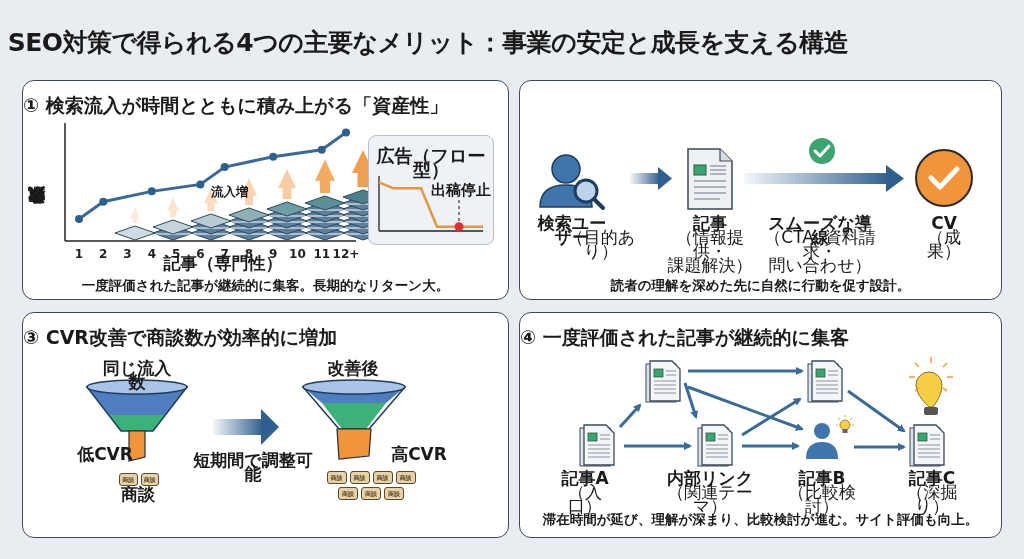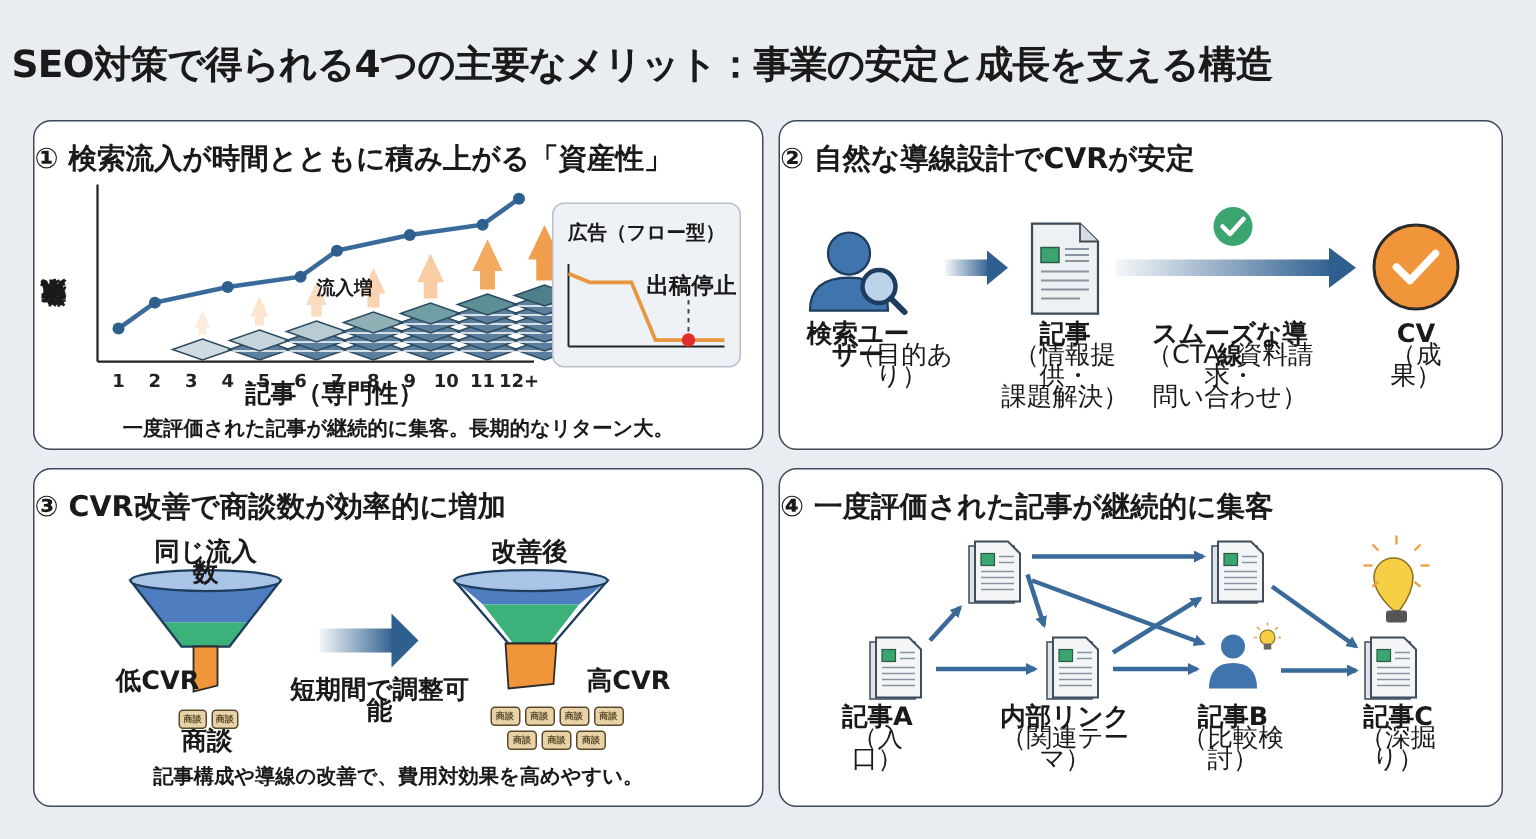--- a/index.html
+++ b/index.html
@@ -115,35 +115,34 @@
       <circle cx="177.36363636363637" cy="103.42857142857144" r="4" fill="#2f5f8f"></circle>
       <circle cx="201.63636363636363" cy="86.10714285714286" r="4" fill="#2f5f8f"></circle>
       <circle cx="250.1818181818182" cy="75.71428571428572" r="4" fill="#2f5f8f"></circle>
       <circle cx="298.72727272727275" cy="68.78571428571429" r="4" fill="#2f5f8f"></circle>
       <circle cx="323" cy="51.46428571428571" r="4" fill="#2f5f8f"></circle>
     </svg>
   <div class="lbl" style="left:188px;top:104px;font-size:12.5px;">流入増</div>
   <div class="lbl" style="left:140px;top:175px;width:120px;">記事（専門性）</div>
   <div class="lbl" style="left:6px;top:102px;width:30px;writing-mode:vertical-rl;transform:rotate(180deg);height:70px;">検索流入数</div>
   <div style="position:absolute;left:345px;top:54px;width:124px;height:108px;background:#eef1f5;border:1.5px solid #b7c1cc;border-radius:8px;">
-    <div class="lbl" style="left:0;right:0;top:13px;font-size:13px;">広告（フロー型）</div>
+    <div class="lbl" style="left:0;right:0;top:13px;font-size:18px;">広告（フロー型）</div>
     <div class="lbl small" style="left:62px;top:48px;">出稿停止</div>
     <svg id="adchart" width="124" height="108">
         <line x1="10" y1="40" x2="10" y2="95" stroke="#222" stroke-width="1.3"></line>
         <line x1="10" y1="95" x2="114" y2="95" stroke="#222" stroke-width="1.3"></line>
         <polyline points="10,46.333333333333336 24,52.16666666666667 52,52.16666666666667 68,90.66666666666667 90,90.66666666666667 114,90.66666666666667" fill="none" stroke="#e89640" stroke-width="2.5"></polyline>
         <line x1="90" y1="64" x2="90" y2="86.66666666666667" stroke="#444" stroke-width="1.3" stroke-dasharray="3,3"></line>
         <circle cx="90" cy="90.66666666666667" r="4.5" fill="#e0302e"></circle>
       </svg>
   </div>
   <div class="pfoot" style="top:196px;">一度評価された記事が継続的に集客。長期的なリターン大。</div>
 </div>
 
 <div class="panel" id="p2">
-  <div class="ptitle">② 自然な導線設計でCVRが安定</div>
   <svg width="483" height="220">
     <defs>
       <linearGradient id="g-arrow" x1="0" x2="1" y1="0" y2="0">
         <stop offset="0" stop-color="#2f5f8f" stop-opacity="0.05"></stop>
         <stop offset="1" stop-color="#2f5f8f" stop-opacity="1"></stop>
       </linearGradient>
     </defs>
 
     <g>
       <circle cx="46" cy="88" r="14" fill="#3f74ad" stroke="#1e3d5e" stroke-width="1.5"></circle>
@@ -186,20 +185,21 @@
   <div class="lbl" style="left:12px;top:135px;width:80px;">検索ユーザー</div>
   <div class="lbl" style="left:12px;top:149px;width:80px;font-weight:normal;margin-left:29px;">（目的あり）</div>
   <div class="lbl" style="left:150px;top:135px;width:80px;">記事</div>
   <div class="lbl" style="left:140px;top:149px;width:100px;font-weight:normal;">（情報提供・
 課題解決）</div>
   <div class="lbl" style="left:240px;top:135px;width:120px;">スムーズな導線</div>
   <div class="lbl" style="left:240px;top:149px;width:120px;font-weight:normal;">（CTA: 資料請求・
 問い合わせ）</div>
   <div class="lbl" style="left:394px;top:135px;width:60px;">CV</div>
   <div class="lbl" style="left:394px;top:149px;width:60px;font-weight:normal;">（成果）</div>
+  <div class="pfoot" style="top:196px;">読者の理解を深めた先に自然に行動を促す設計。</div>
 </div>
 
 <div class="panel" id="p3">
   <div class="ptitle">③ CVR改善で商談数が効率的に増加</div>
   <svg id="funnels" width="487" height="226">
     <defs>
       <linearGradient id="g-arrow3" x1="0" x2="1" y1="0" y2="0">
         <stop offset="0" stop-color="#2f5f8f" stop-opacity="0.05"></stop>
         <stop offset="1" stop-color="#2f5f8f" stop-opacity="1"></stop>
       </linearGradient>
@@ -238,21 +238,20 @@
     </div>
   <div id="chips-after" style="position: absolute; left: 300px; top: 158px; width: 96px; display: flex; flex-wrap: wrap; gap: 3px; justify-content: center;">
       <div style="width: 18px; height: 11px; border: 1.3px solid rgb(90, 74, 42); border-radius: 3px; background: rgb(232, 211, 168); font-size: 6px; line-height: 11px; text-align: center; color: rgb(90, 74, 42); font-weight: bold; box-sizing: content-box;">商談</div>
       <div style="width: 18px; height: 11px; border: 1.3px solid rgb(90, 74, 42); border-radius: 3px; background: rgb(232, 211, 168); font-size: 6px; line-height: 11px; text-align: center; color: rgb(90, 74, 42); font-weight: bold; box-sizing: content-box;">商談</div>
       <div style="width: 18px; height: 11px; border: 1.3px solid rgb(90, 74, 42); border-radius: 3px; background: rgb(232, 211, 168); font-size: 6px; line-height: 11px; text-align: center; color: rgb(90, 74, 42); font-weight: bold; box-sizing: content-box;">商談</div>
       <div style="width: 18px; height: 11px; border: 1.3px solid rgb(90, 74, 42); border-radius: 3px; background: rgb(232, 211, 168); font-size: 6px; line-height: 11px; text-align: center; color: rgb(90, 74, 42); font-weight: bold; box-sizing: content-box;">商談</div>
       <div style="width: 18px; height: 11px; border: 1.3px solid rgb(90, 74, 42); border-radius: 3px; background: rgb(232, 211, 168); font-size: 6px; line-height: 11px; text-align: center; color: rgb(90, 74, 42); font-weight: bold; box-sizing: content-box;">商談</div>
       <div style="width: 18px; height: 11px; border: 1.3px solid rgb(90, 74, 42); border-radius: 3px; background: rgb(232, 211, 168); font-size: 6px; line-height: 11px; text-align: center; color: rgb(90, 74, 42); font-weight: bold; box-sizing: content-box;">商談</div>
       <div style="width: 18px; height: 11px; border: 1.3px solid rgb(90, 74, 42); border-radius: 3px; background: rgb(232, 211, 168); font-size: 6px; line-height: 11px; text-align: center; color: rgb(90, 74, 42); font-weight: bold; box-sizing: content-box;">商談</div>
     </div>
-  <div class="pfoot" style="top:196px;">記事構成や導線の改善で、費用対効果を高めやすい。</div>
 </div>
 
 <div class="panel" id="p4">
   <div class="ptitle">④ 一度評価された記事が継続的に集客</div>
   <svg id="net" width="483" height="226">
     <defs>
       <marker id="ah" markerWidth="8" markerHeight="8" refX="6" refY="4" orient="auto" markerUnits="userSpaceOnUse">
         <path d="M0,0 L8,4 L0,8 Z" fill="#3a6a9a"></path>
       </marker>
     </defs>
@@ -346,13 +345,14 @@
       </g>
     </svg>
   <div class="lbl" style="left:35px;top:158px;width:60px;">記事A</div>
   <div class="lbl" style="left:35px;top:172px;width:60px;font-weight:normal;">（入口）</div>
   <div class="lbl" style="left:140px;top:158px;width:100px;">内部リンク</div>
   <div class="lbl" style="left:140px;top:172px;width:100px;font-weight:normal;">（関連テーマ）</div>
   <div class="lbl" style="left:262px;top:158px;width:80px;">記事B</div>
   <div class="lbl" style="left:262px;top:172px;width:80px;font-weight:normal;">（比較検討）</div>
   <div class="lbl" style="left:372px;top:158px;width:80px;">記事C</div>
   <div class="lbl" style="left:372px;top:172px;width:80px;font-weight:normal;">（深掘り）</div>
+  <div class="pfoot" style="top:198px;">滞在時間が延び、理解が深まり、比較検討が進む。サイト評価も向上。</div>
 </div>
 
 </body></html>

